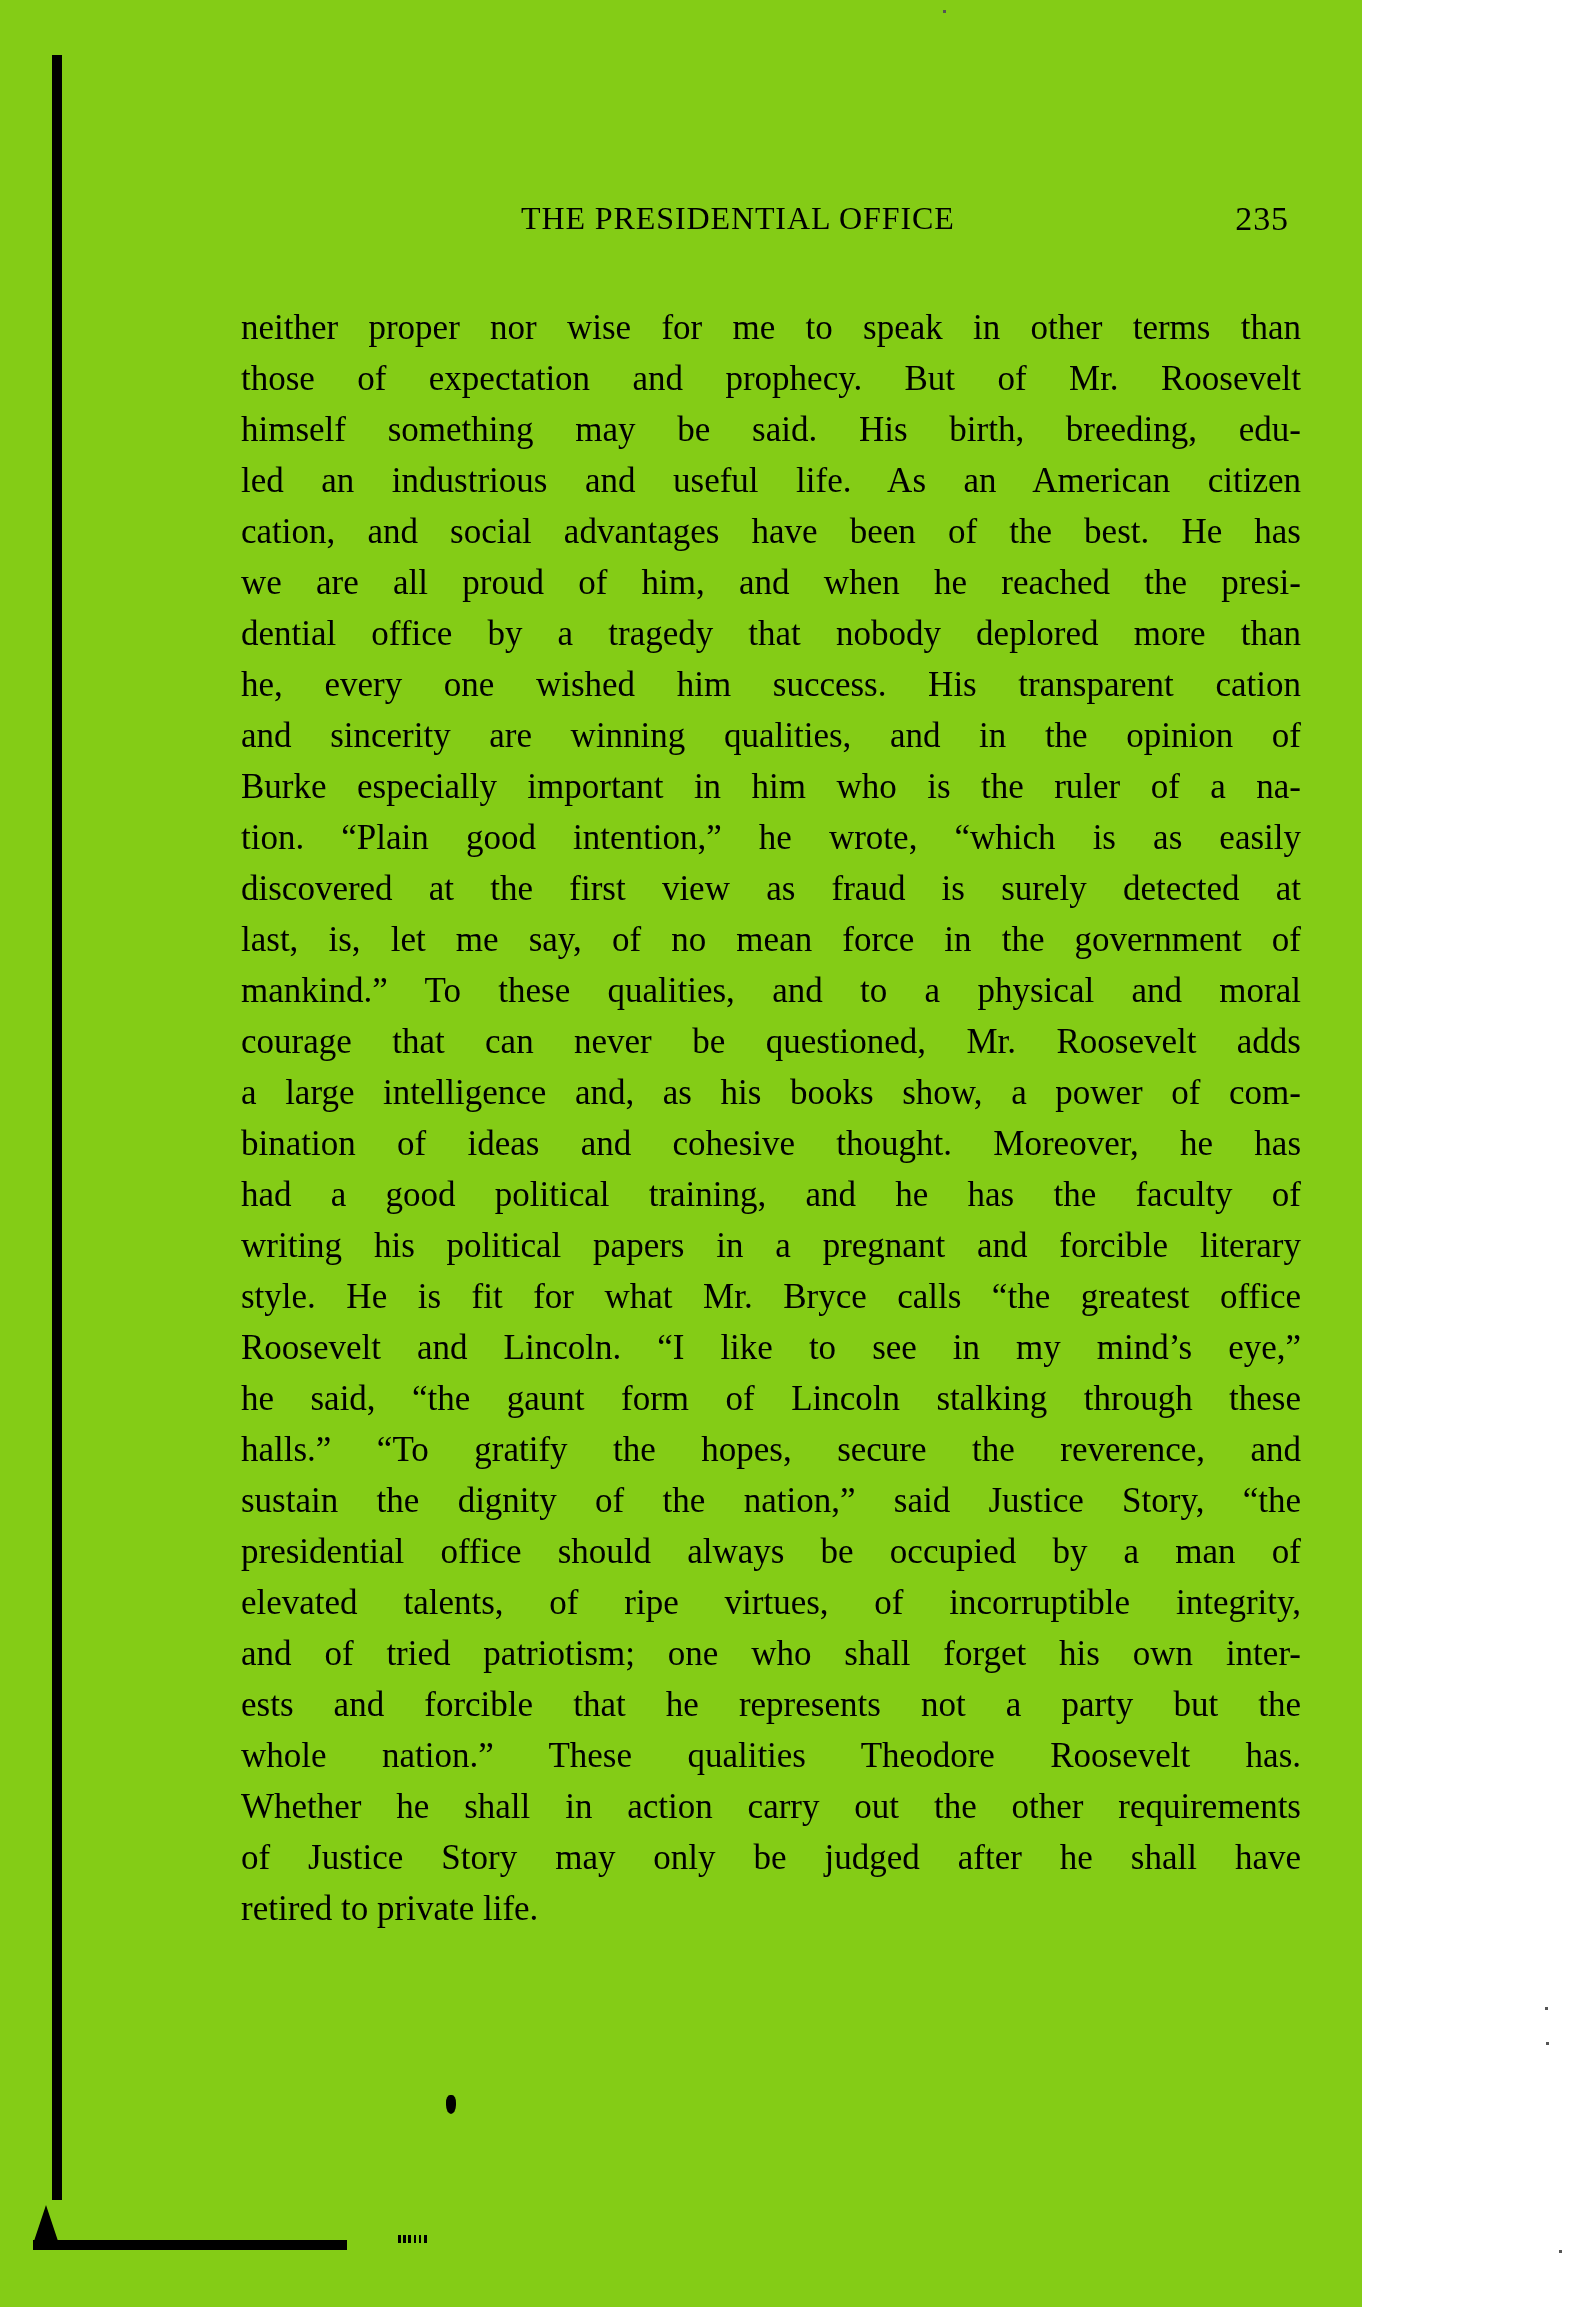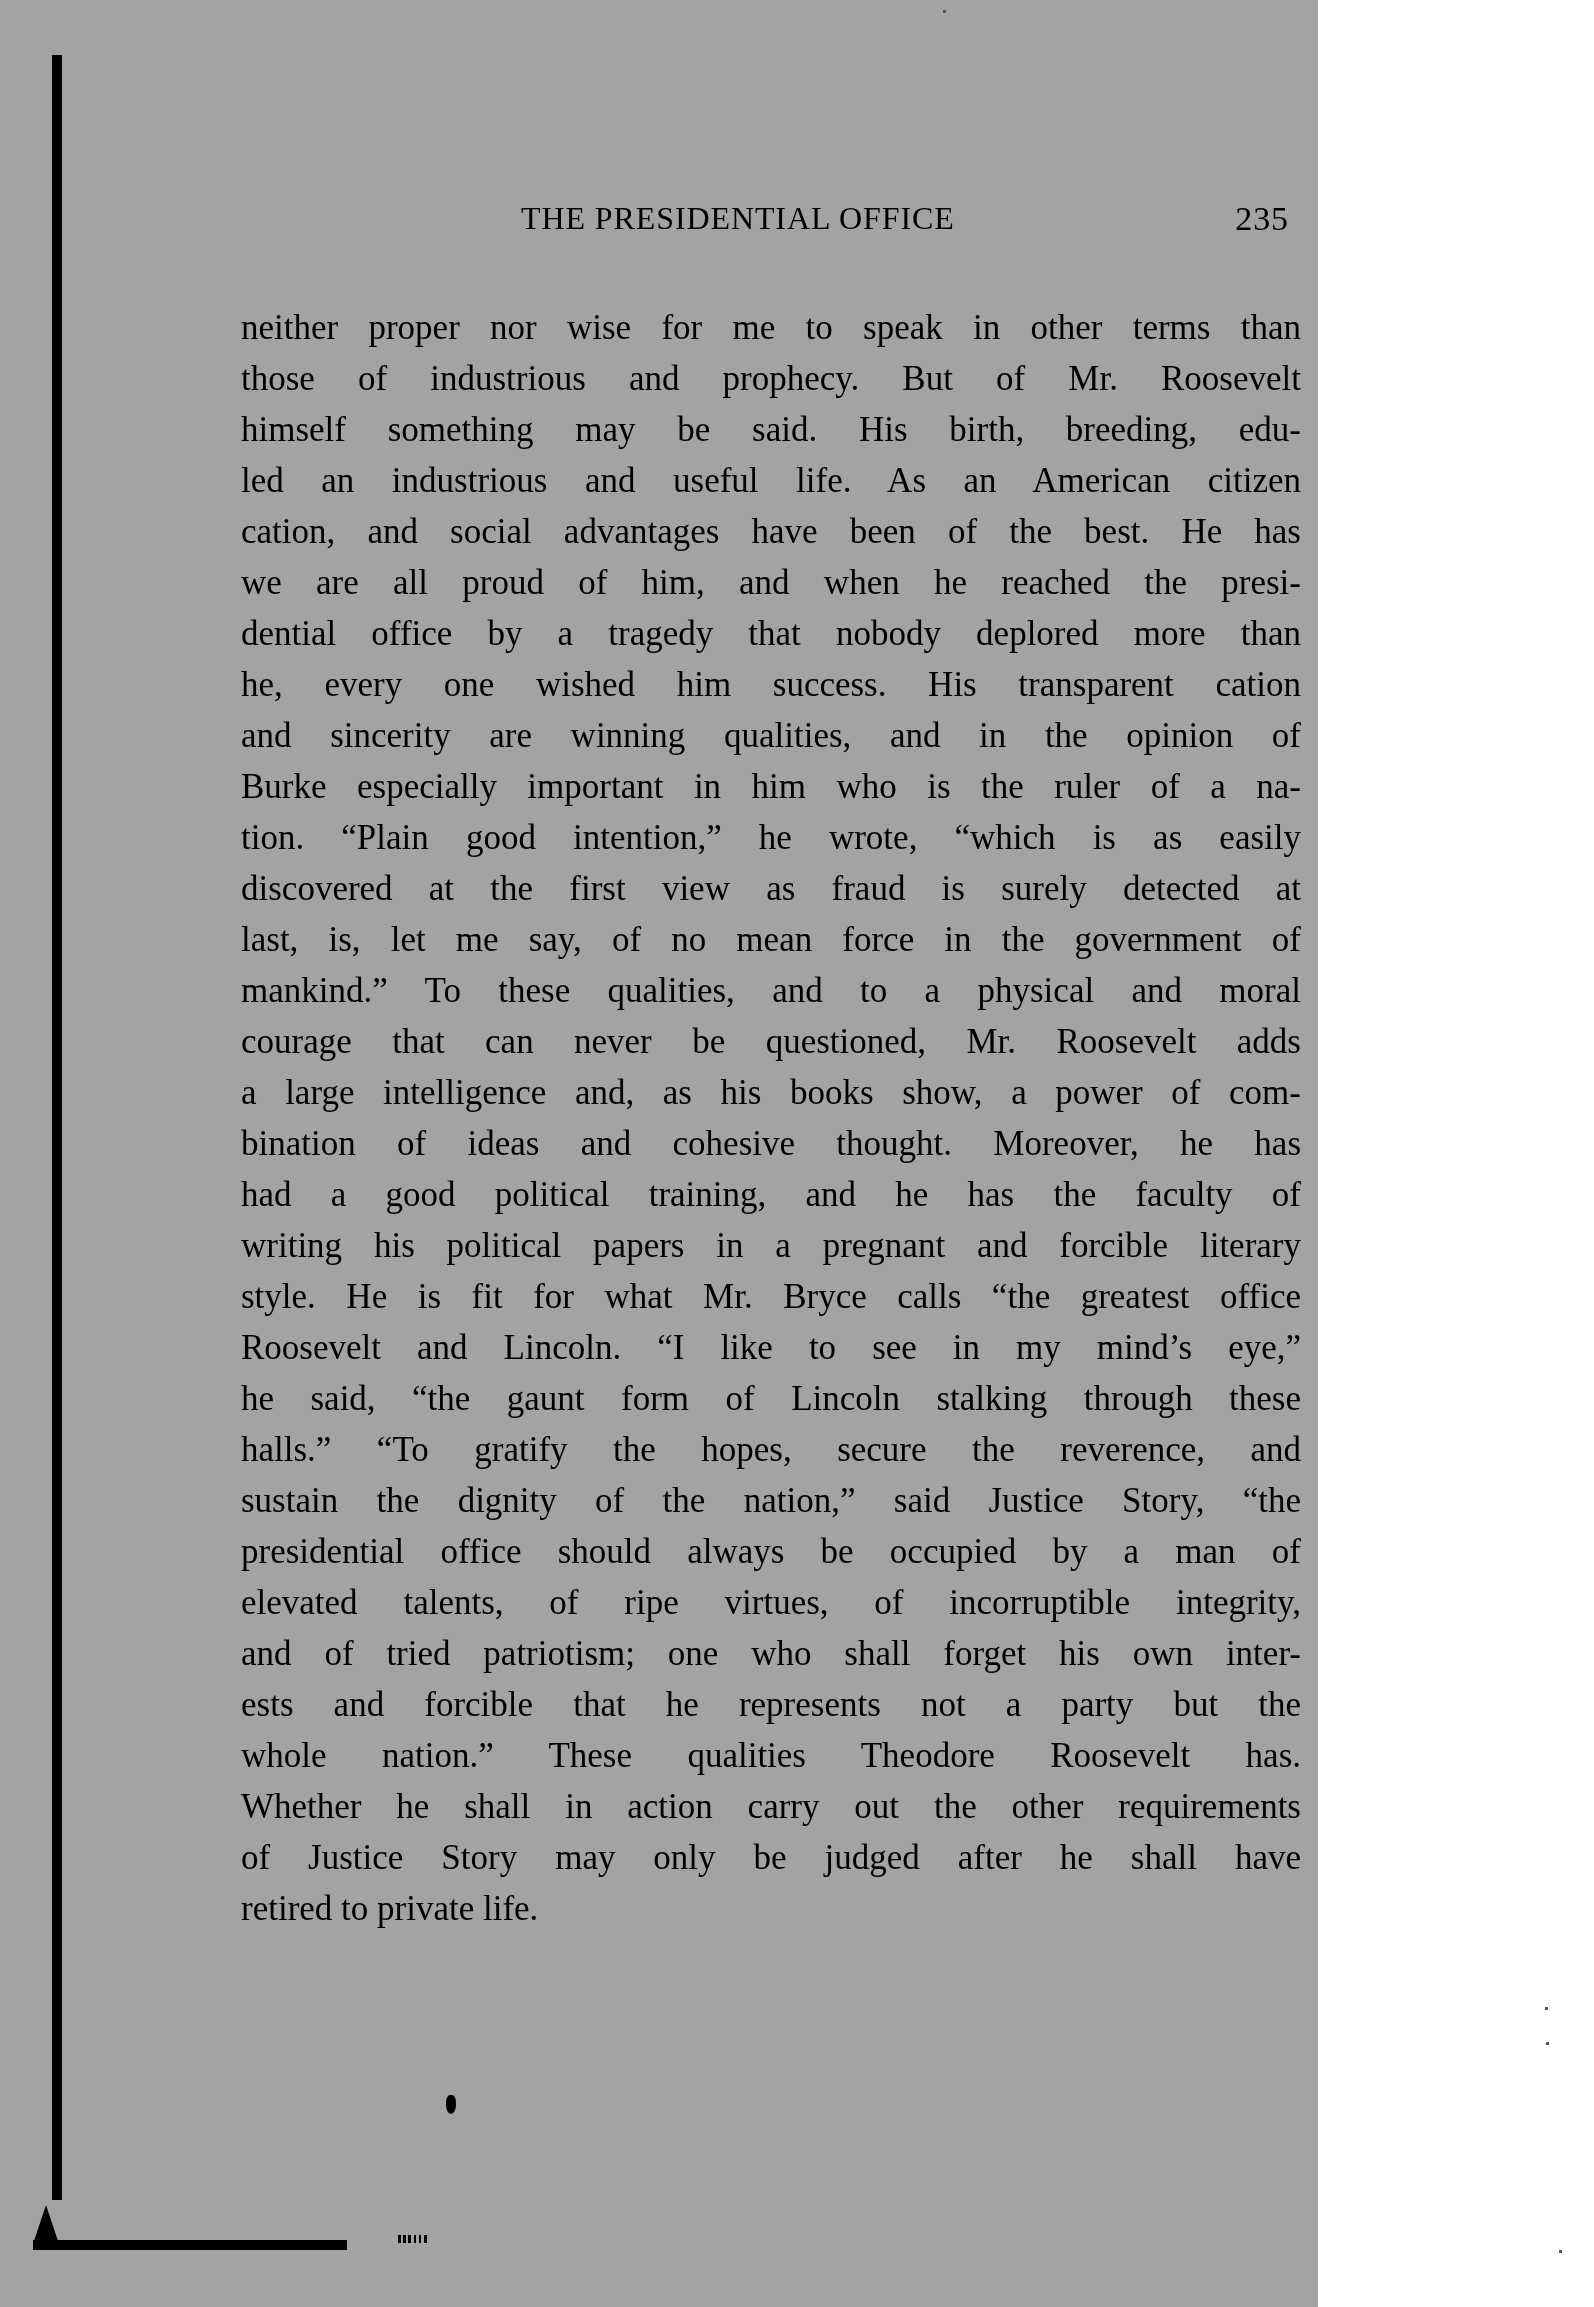--- a/index.html
+++ b/index.html
@@ -1,17 +1,17 @@
 <!DOCTYPE html>
 <html style="font-size:13.8px"><head>
 <meta charset="utf-8">
 <style>
   html, body { margin: 0; padding: 0; background: #ffffff; }
   body { width: 1595px; height: 2307px; position: relative; overflow: hidden; }
-  .page { position: absolute; left: 0; top: 0; width: 1318px; height: 2307px; background: #a3a3a3; }
+  .page { position: absolute; left: 0; top: 0; width: 1318px; height: 2307px; background: #84cc16; padding-left: 44px; }
   .edge-v { position: absolute; left: 52px; top: 55px; width: 9.5px; height: 2145px; background: #000; }
   .edge-h { position: absolute; left: 33px; top: 2240px; width: 314px; height: 10.3px; background: #000; }
   .edge-foot { position: absolute; left: 33px; top: 2205px; width: 26px; height: 39px; background: #000; clip-path: polygon(50% 0, 100% 100%, 0 100%); }
   .header { position: absolute; top: 200px; left: 474px; width: 827px; height: 43px;
             font-family: "Liberation Serif", "DejaVu Serif", serif; font-size: 32px; color: #000;
             letter-spacing: 0.9px; }
   .running-head { position: absolute; left: 47px; top: 0; }
   .page-number { position: absolute; right: 12px; top: 0; font-size: 34px; }
   .body-text { position: absolute; left: 241px; top: 302px; width: 1060px;
                font-family: "Liberation Serif", "DejaVu Serif", serif; font-size: 35px;
@@ -30,21 +30,21 @@
   <div class="edge-foot"></div>
   <div class="edge-h"></div>
 
   <div class="header">
     <span class="running-head">THE PRESIDENTIAL OFFICE</span>
     <span class="page-number">235</span>
   </div>
 
   <div class="body-text">
     <span class="line">neither proper nor wise for me to speak in other terms than</span>
-    <span class="line">those of industrious and prophecy.  But of Mr. Roosevelt</span>
+    <span class="line">those of expectation and prophecy.  But of Mr. Roosevelt</span>
     <span class="line">himself something may be said.  His birth, breeding, edu-</span>
     <span class="line">led an industrious and useful life.  As an American citizen</span>
     <span class="line">cation, and social advantages have been of the best.  He has</span>
     <span class="line">we are all proud of him, and when he reached the presi-</span>
     <span class="line">dential office by a tragedy that nobody deplored more than</span>
     <span class="line">he, every one wished him success.  His transparent cation</span>
     <span class="line">and sincerity are winning qualities, and in the opinion of</span>
     <span class="line">Burke especially important in him who is the ruler of a na-</span>
     <span class="line">tion.  “Plain good intention,” he wrote, “which is as easily</span>
     <span class="line">discovered at the first view as fraud is surely detected at</span>

